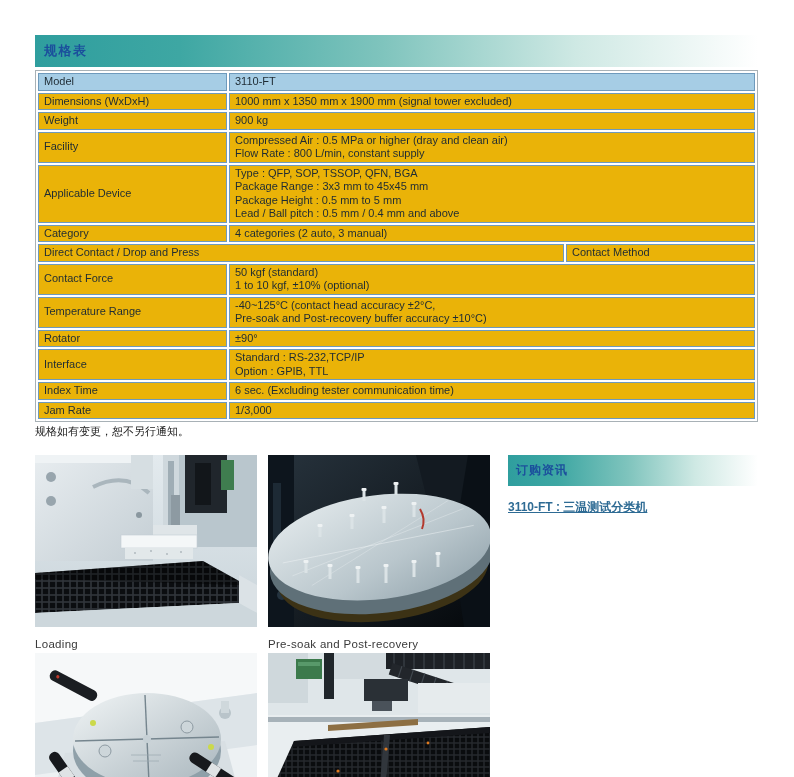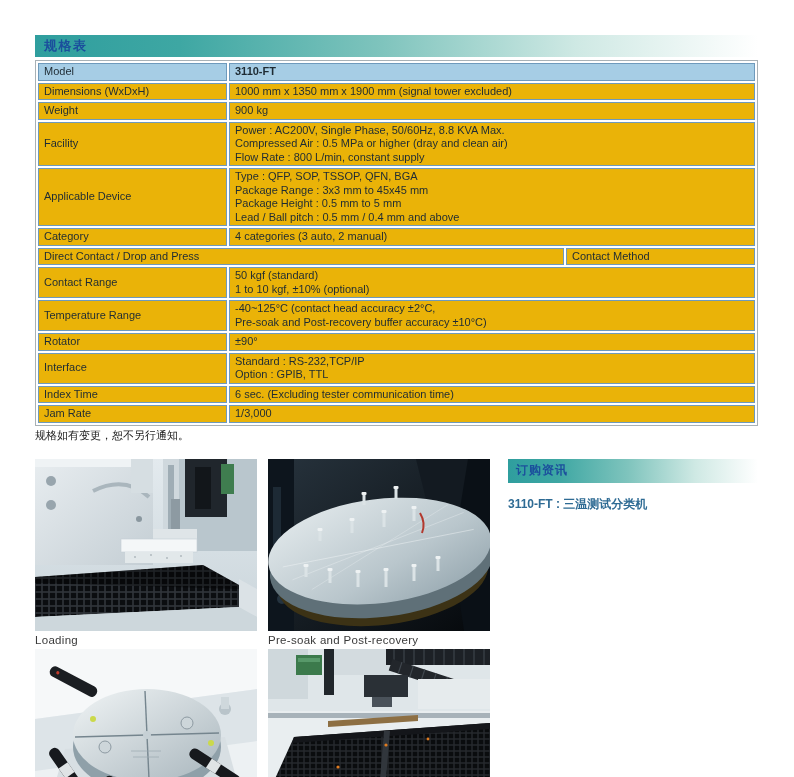--- a/index.html
+++ b/index.html
@@ -6,66 +6,66 @@
   body {
     width: 794px; height: 777px;
     font-family: "Liberation Sans", sans-serif;
     color: #1e2b33;
     position: relative;
   }
   .page { padding: 35px 36px 0 35px; }
 
   
   .bar {
-    height: 22px;
+    height: 32px;
     display: flex; align-items: center;
     padding-left: 9px; box-sizing: border-box;
     background: linear-gradient(90deg, #2f9e9e 0%, #3ea7a3 20%, #7fc4bd 48%, #cfe9e4 75%, #ffffff 100%);
   }
   .bar .bar-title {
     color: #1b4f9c; font-weight: bold; font-size: 13px; letter-spacing: 1.5px;
   }
-  .bar.small { height: 24px; padding-left: 8px; }
+  .bar.small { height: 31px; padding-left: 8px; }
   .bar.small .bar-title { font-size: 12px; letter-spacing: 1px; }
 
   
   .spec-table {
     margin-top: 3px;
     border: 1px solid #a8b1b6;
     background: #ffffff;
     padding: 2px;
     display: flex; flex-direction: column; gap: 2px;
   }
   .trow { display: flex; gap: 2px; }
   .tcell {
     border: 1px solid #6e9abc;
     background: #eab308;
     box-sizing: border-box;
     font-size: 11px; line-height: 13.5px;
   }
   .tlabel { width: 189px; flex: none; display: flex; align-items: center; padding: 1px 5px; }
   .tvalue { flex: 1; display: flex; flex-direction: column; justify-content: center; padding: 1px 5px; }
   .trow.first .tcell { background: #a6cde5; }
-  .trow.first .tvalue { font-weight: bold; }
+  .trow.first .tvalue { font-weight: normal; }
 
   .table-note { margin-top: 2px; font-size: 11px; color: #222222; }
 
   
   .lower { display: flex; margin-top: 16px; }
   .photos {
     width: 455px; flex: none;
     display: grid; grid-template-columns: 222px 222px; column-gap: 11px;
   }
   figure { margin: 0; }
   figure svg { display: block; width: 222px; height: 172px; }
   figcaption {
-    margin: 3px 0 3px; font-size: 11.5px; color: #3a3a3a; letter-spacing: 0.3px;
+    margin: 11px 0 3px; font-size: 11.5px; color: #3a3a3a; letter-spacing: 0.3px;
   }
   .order { width: 250px; flex: none; margin-left: 18px; }
-  .order-item { margin-top: 13px; font-size: 12px; font-weight: bold; color: #2e6b94; }
+  .order-item { margin-top: 13px; font-size: 12px; font-weight: bold; color: #2e6b94; text-decoration: underline; }
 </style>
 </head>
 <body>
 
 <div class="page">
 
   <section>
     <div class="bar">
       <span class="bar-title">规格表</span>
     </div>
@@ -89,52 +89,51 @@
       <div class="trow">
         <div class="tcell tlabel">Weight</div>
         <div class="tcell tvalue">
           <div>900 kg</div>
         </div>
       </div>
 
       <div class="trow">
         <div class="tcell tlabel">Facility</div>
         <div class="tcell tvalue">
-          <div>Power : AC200V, Single Phase, 50/60Hz, 8.8 KVA Max.</div>
           <div>Compressed Air : 0.5 MPa or higher (dray and clean air)</div>
           <div>Flow Rate : 800 L/min, constant supply</div>
         </div>
       </div>
 
       <div class="trow">
         <div class="tcell tlabel">Applicable Device</div>
         <div class="tcell tvalue">
           <div>Type : QFP, SOP, TSSOP, QFN, BGA</div>
           <div>Package Range : 3x3 mm to 45x45 mm</div>
           <div>Package Height : 0.5 mm to 5 mm</div>
           <div>Lead / Ball pitch : 0.5 mm / 0.4 mm and above</div>
         </div>
       </div>
 
       <div class="trow">
         <div class="tcell tlabel">Category</div>
         <div class="tcell tvalue">
-          <div>4 categories (3 auto, 2 manual)</div>
+          <div>4 categories (2 auto, 3 manual)</div>
         </div>
       </div>
 
       <div class="trow">
         <div class="tcell tvalue">
           <div>Direct Contact / Drop and Press</div>
         </div>
         <div class="tcell tlabel">Contact Method</div>
       </div>
 
       <div class="trow">
-        <div class="tcell tlabel">Contact Range</div>
+        <div class="tcell tlabel">Contact Force</div>
         <div class="tcell tvalue">
           <div>50 kgf (standard)</div>
           <div>1 to 10 kgf, ±10% (optional)</div>
         </div>
       </div>
 
       <div class="trow">
         <div class="tcell tlabel">Temperature Range</div>
         <div class="tcell tvalue">
           <div>-40~125°C (contact head accuracy ±2°C,</div>

